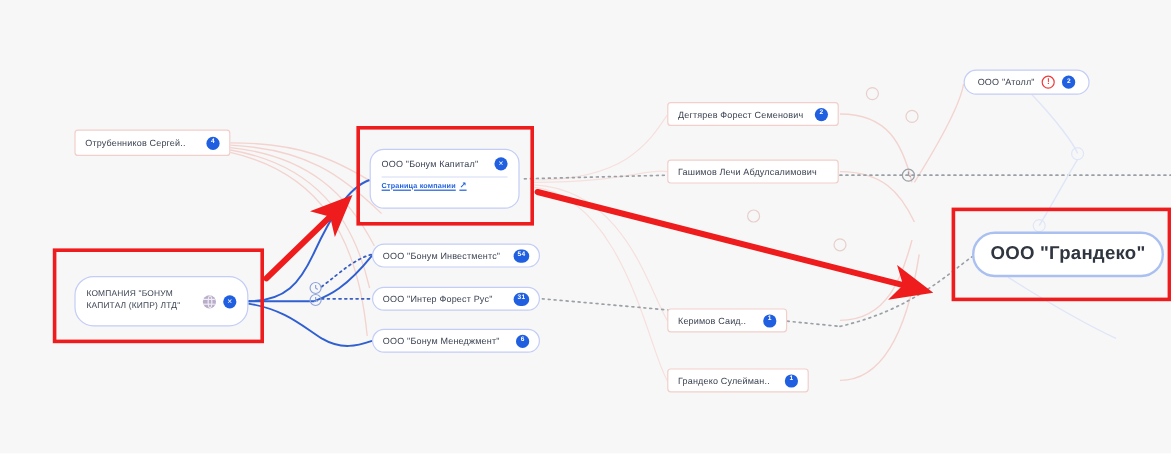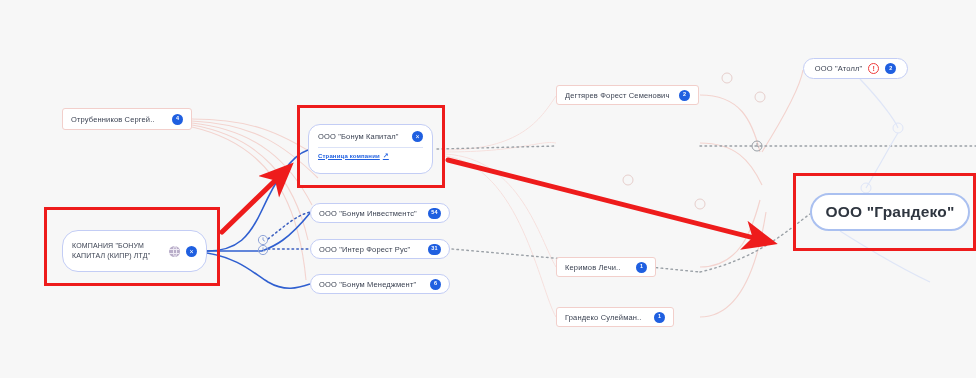--- a/index.html
+++ b/index.html
@@ -308,23 +308,26 @@
   <div class="node" id="node-bonum-manage">
     <span class="node-label">ООО "Бонум Менеджмент"</span>
     <span class="badge">6</span>
   </div>
 
   <div class="node person" id="node-degtyarev">
     <span class="node-label">Дегтярев Форест Семенович</span>
     <span class="badge">2</span>
   </div>
 
+  <div class="node person" id="node-gashimov">
+    <span class="node-label">Гашимов Лечи Абдулсалимович</span>
+  </div>
 
   <div class="node person" id="node-kerimov-said">
-    <span class="node-label">Керимов Лечи..</span>
+    <span class="node-label">Керимов Саид..</span>
     <span class="badge">1</span>
   </div>
 
   <div class="node person" id="node-kerimov-suleiman">
     <span class="node-label">Грандеко Сулейман..</span>
     <span class="badge">1</span>
   </div>
 
   <div class="node" id="node-atoll">
     <span class="node-label">ООО "Атолл"</span>

